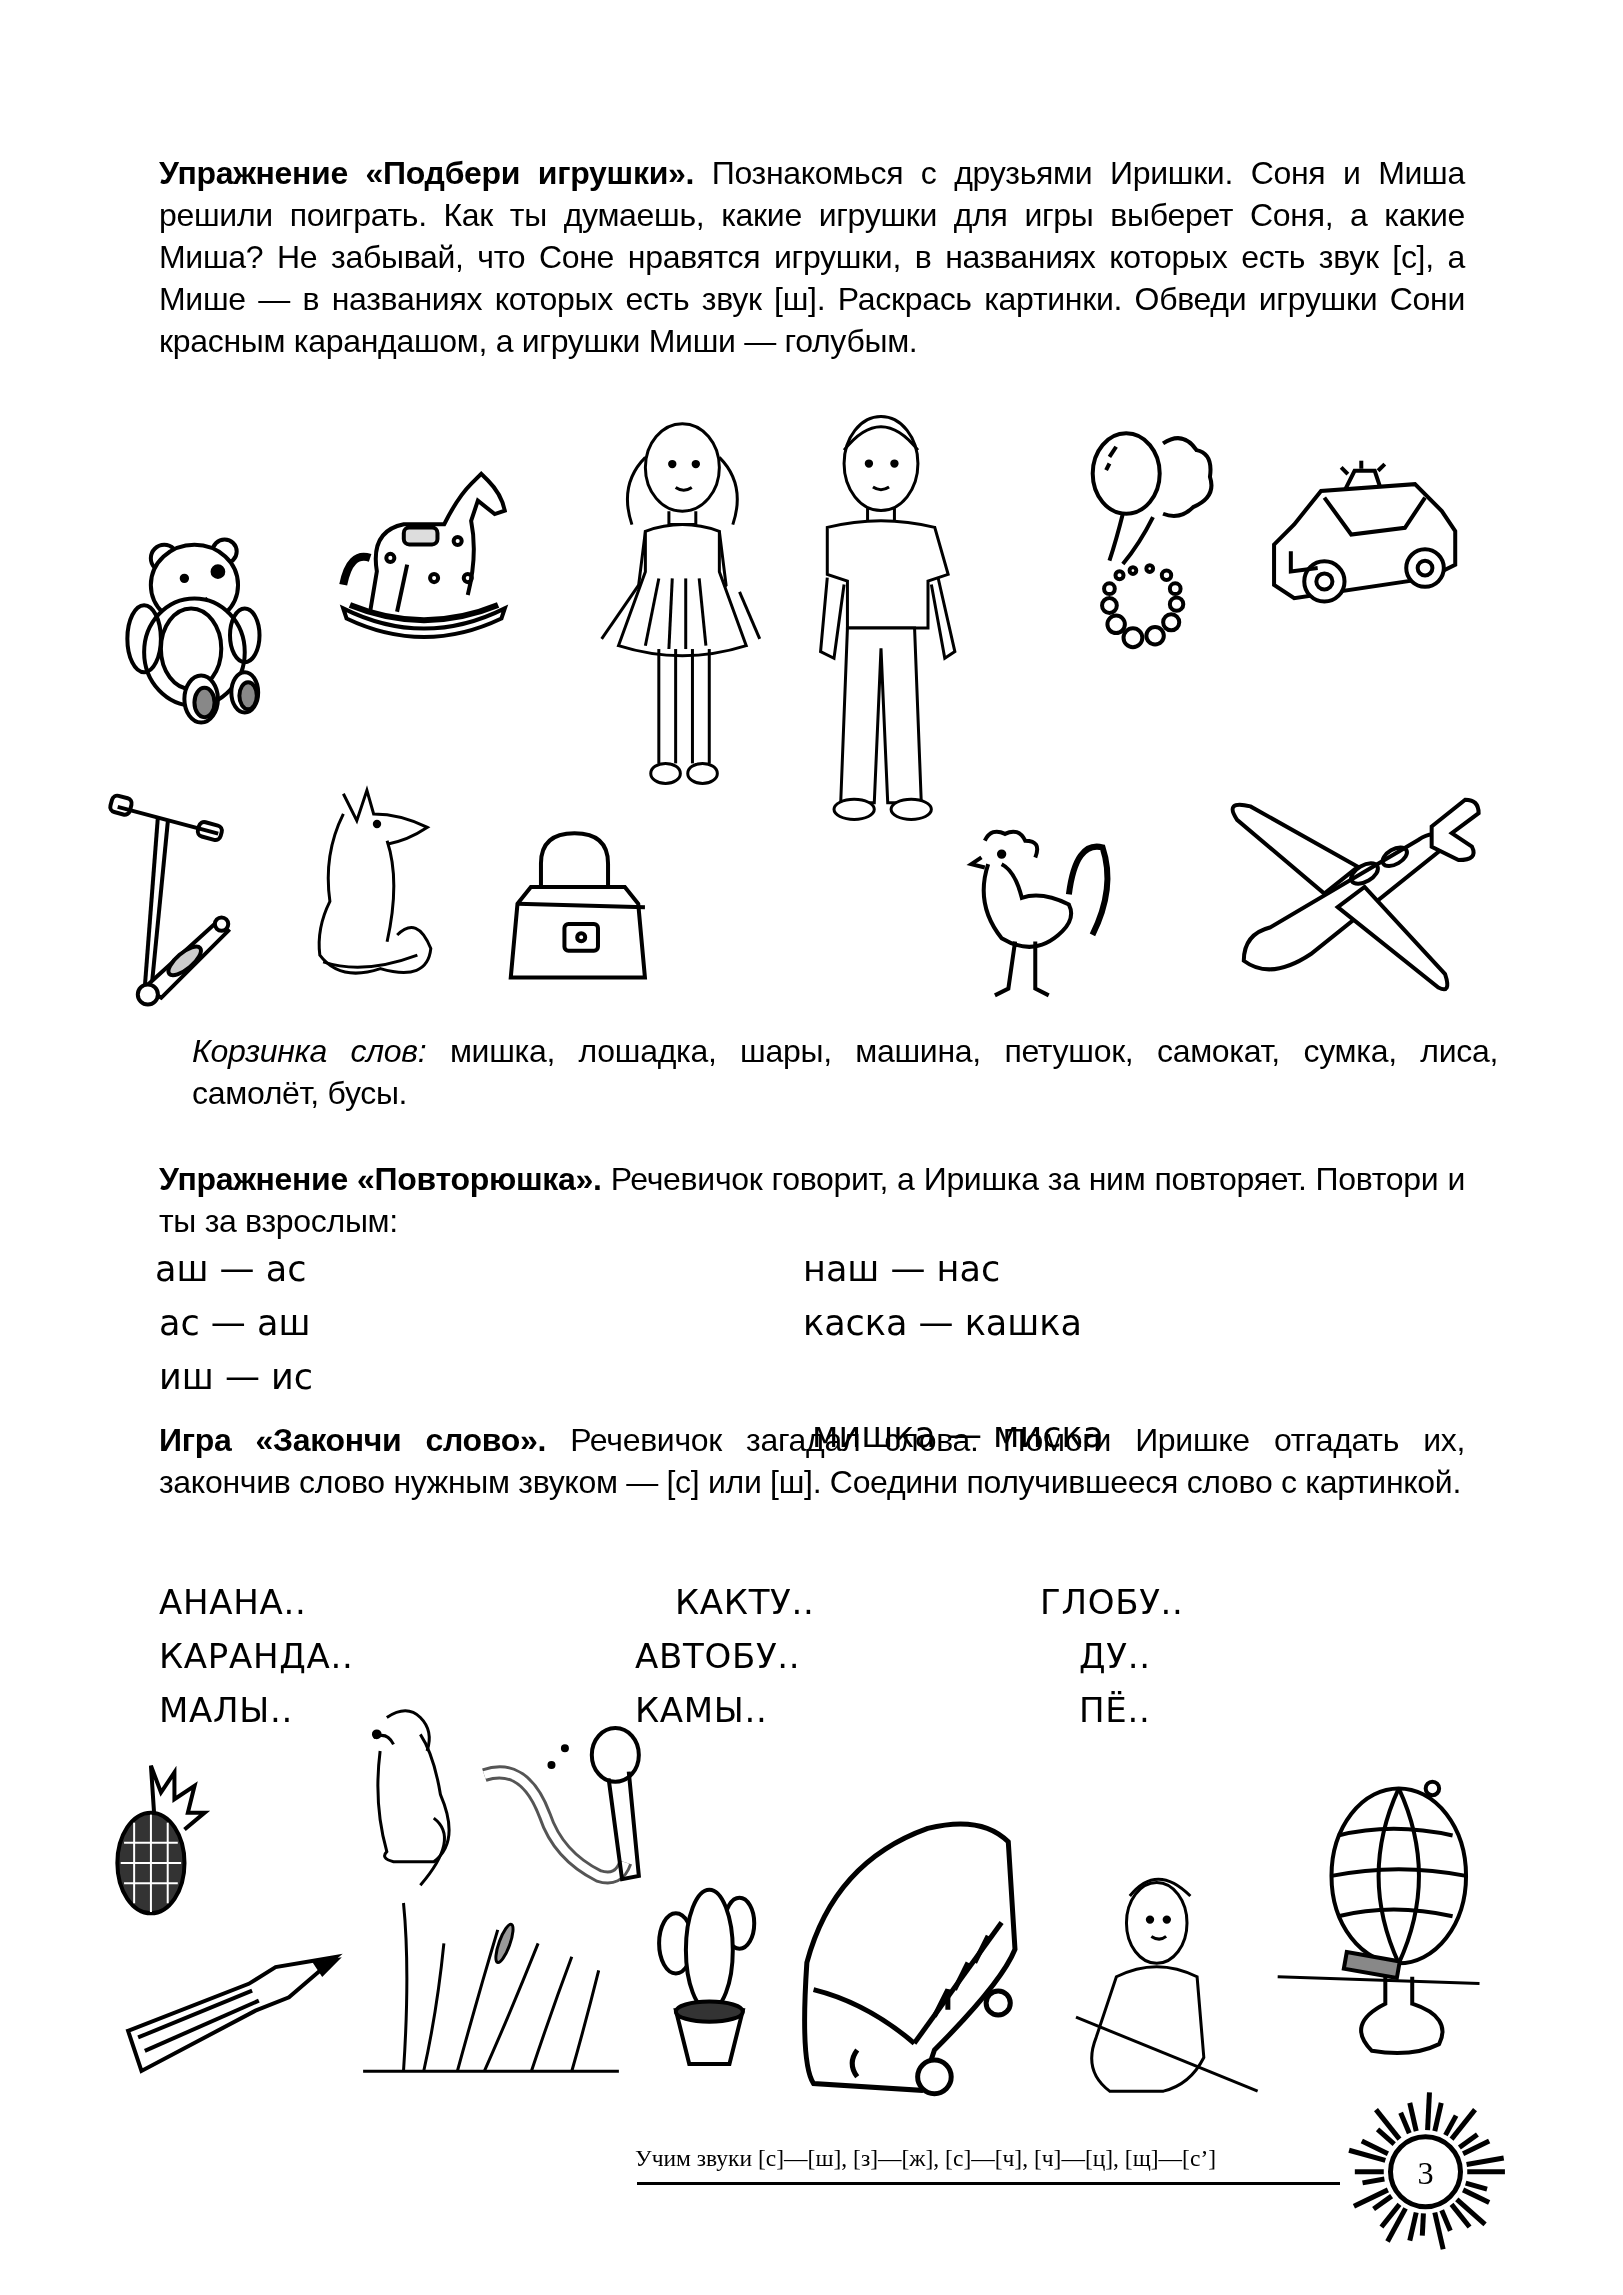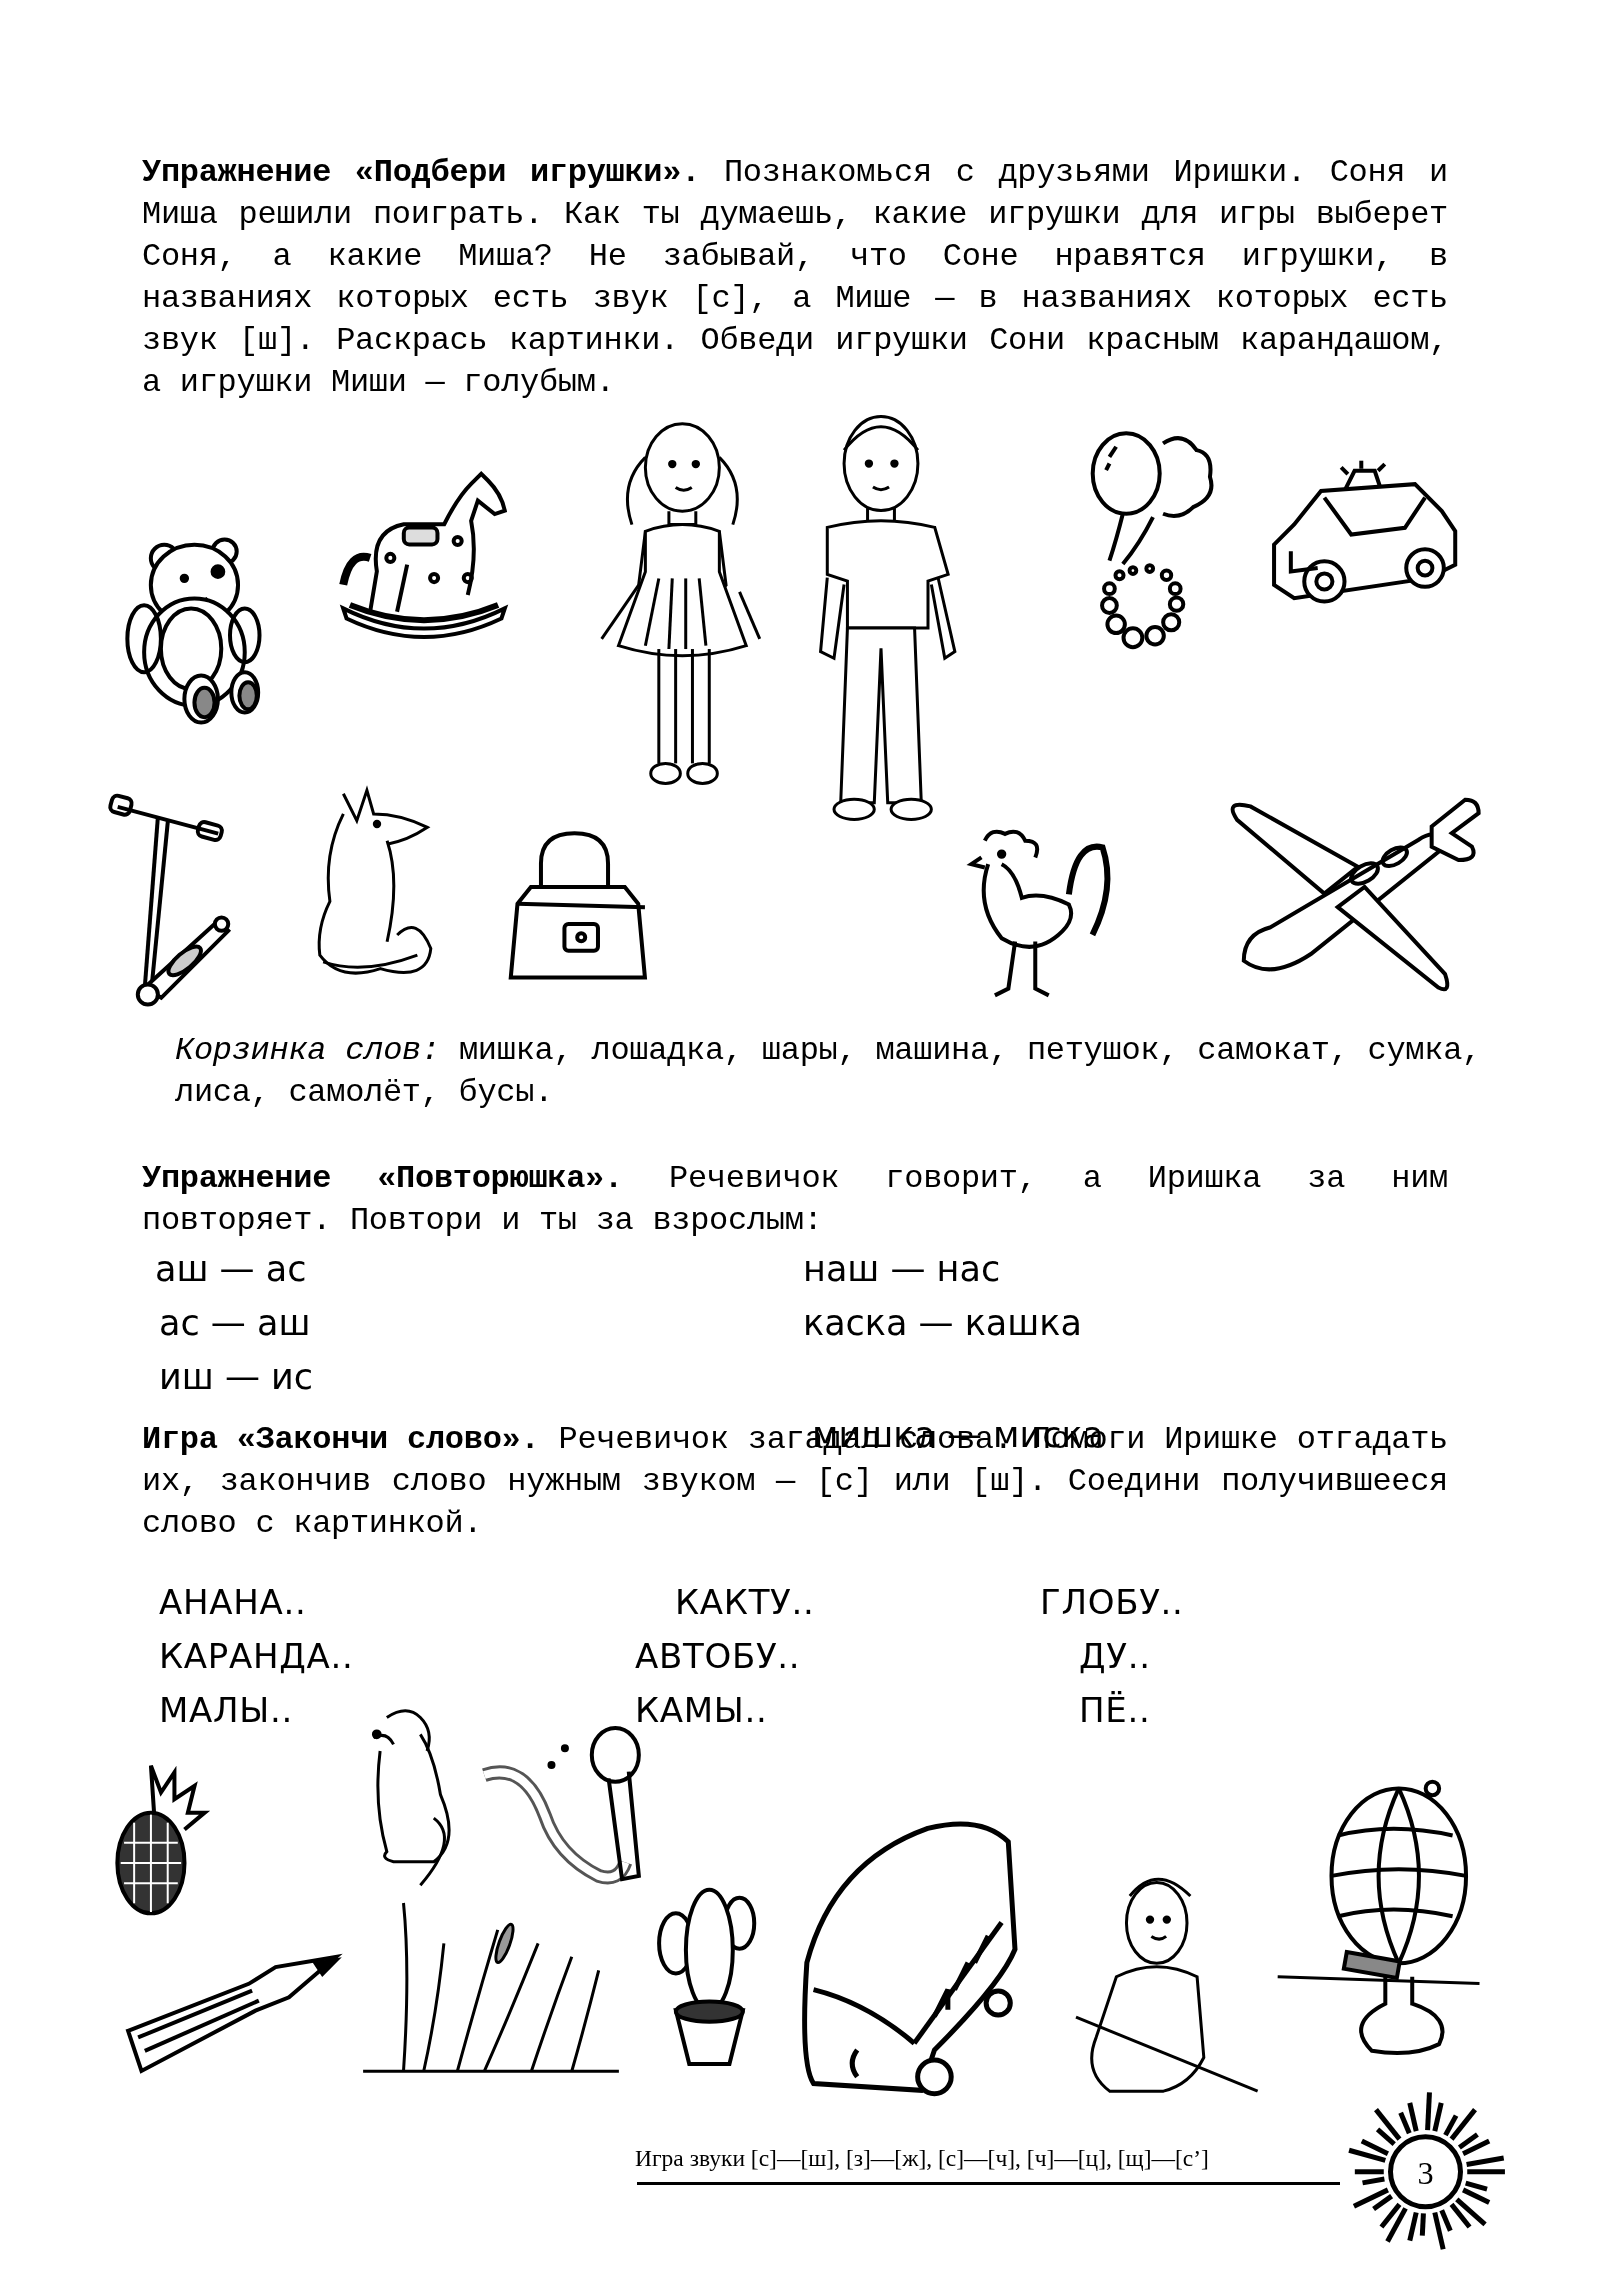--- a/index.html
+++ b/index.html
@@ -1,19 +1,19 @@
 <!DOCTYPE html>
 <html style="font-size:10.8px"><head>
 <meta charset="utf-8">
 <style>
   html, body { margin:0; padding:0; background:#fff; }
   body { width:1623px; height:2295px; position:relative; overflow:hidden; color:#000;
          font-family:"Liberation Serif", serif; }
-  .para { position:absolute; left:142px; width:1306px; font-size:32px; line-height:42px;
-          text-align:justify; font-family:Liberation Mono, monospace; letter-spacing:-0.3px;
+  .para { position:absolute; left:159px; width:1306px; font-size:32px; line-height:42px;
+          text-align:justify; font-family:Liberation Sans, sans-serif; letter-spacing:-0.3px;
           transform-origin:left top; }
   .para b { font-weight:bold; }
   .para i { font-style:italic; }
   .pair { position:absolute; font-family:"DejaVu Sans", sans-serif; font-size:35px; line-height:40px; }
   .word { position:absolute; font-family:"DejaVu Sans", sans-serif; font-size:34px; line-height:44px; letter-spacing:0.7px; }
   svg.ill { position:absolute; overflow:visible; }
   svg.ill * { vector-effect:non-scaling-stroke; }
   .footer-text { position:absolute; left:635px; top:2145px; font-size:23.5px; font-family:"Liberation Serif", serif; }
   .footer-rule { position:absolute; left:637px; top:2182px; width:703px; height:2.7px; background:#000; }
 </style>
@@ -292,21 +292,21 @@
   <path d="M30 90 q80 -20 170 0"></path>
     <path d="M20 150 q100 -20 200 0"></path>
     <path d="M30 210 q80 -20 170 0"></path>
   <path d="M120 20 q-60 130 0 260"></path>
     <path d="M120 20 q60 130 0 260"></path>
   <rect x="40" y="270" width="80" height="25" fill="#888" transform="rotate(10 80 282)"></rect>
   <path d="M100 300 l0 40 q-60 30 -20 70 q60 10 100 -10 q20 -40 -40 -60 l0 -40"></path>
   <path d="M-60 300 l300 10" stroke-width="3"></path>
 </svg>
 
-<div class="footer-text">Игра звуки [с]—[ш], [з]—[ж], [с]—[ч], [ч]—[ц], [щ]—[с’]</div>
+<div class="footer-text">Учим звуки [с]—[ш], [з]—[ж], [с]—[ч], [ч]—[ц], [щ]—[с’]</div>
 <div class="footer-rule"></div>
 
 <svg class="ill" style="left:1338px;top:2091px" width="175" height="175" viewBox="0 0 260 260" fill="none" stroke="#000" stroke-width="5">
   <g id="rays">
       <line x1="192" y1="120" x2="248" y2="120"></line>
       <line x1="189.6804618734736" y1="136.80007352867435" x2="221.4458689996773" y2="145.7420481487752"></line>
       <line x1="185.86006980994998" y1="146.9007918252886" x2="224.601731129754" y2="165.5577926073436"></line>
       <line x1="176.48095944996584" y1="161.03072517773273" x2="218.46376153380595" y2="198.09073501568486"></line>
       <line x1="168.6563677152415" y1="168.47355191301784" x2="195.46642919516702" y2="202.09230565914314"></line>
       <line x1="154.07533295583437" y1="177.1347384965199" x2="166.88962307748815" y2="207.54516382531278"></line>

